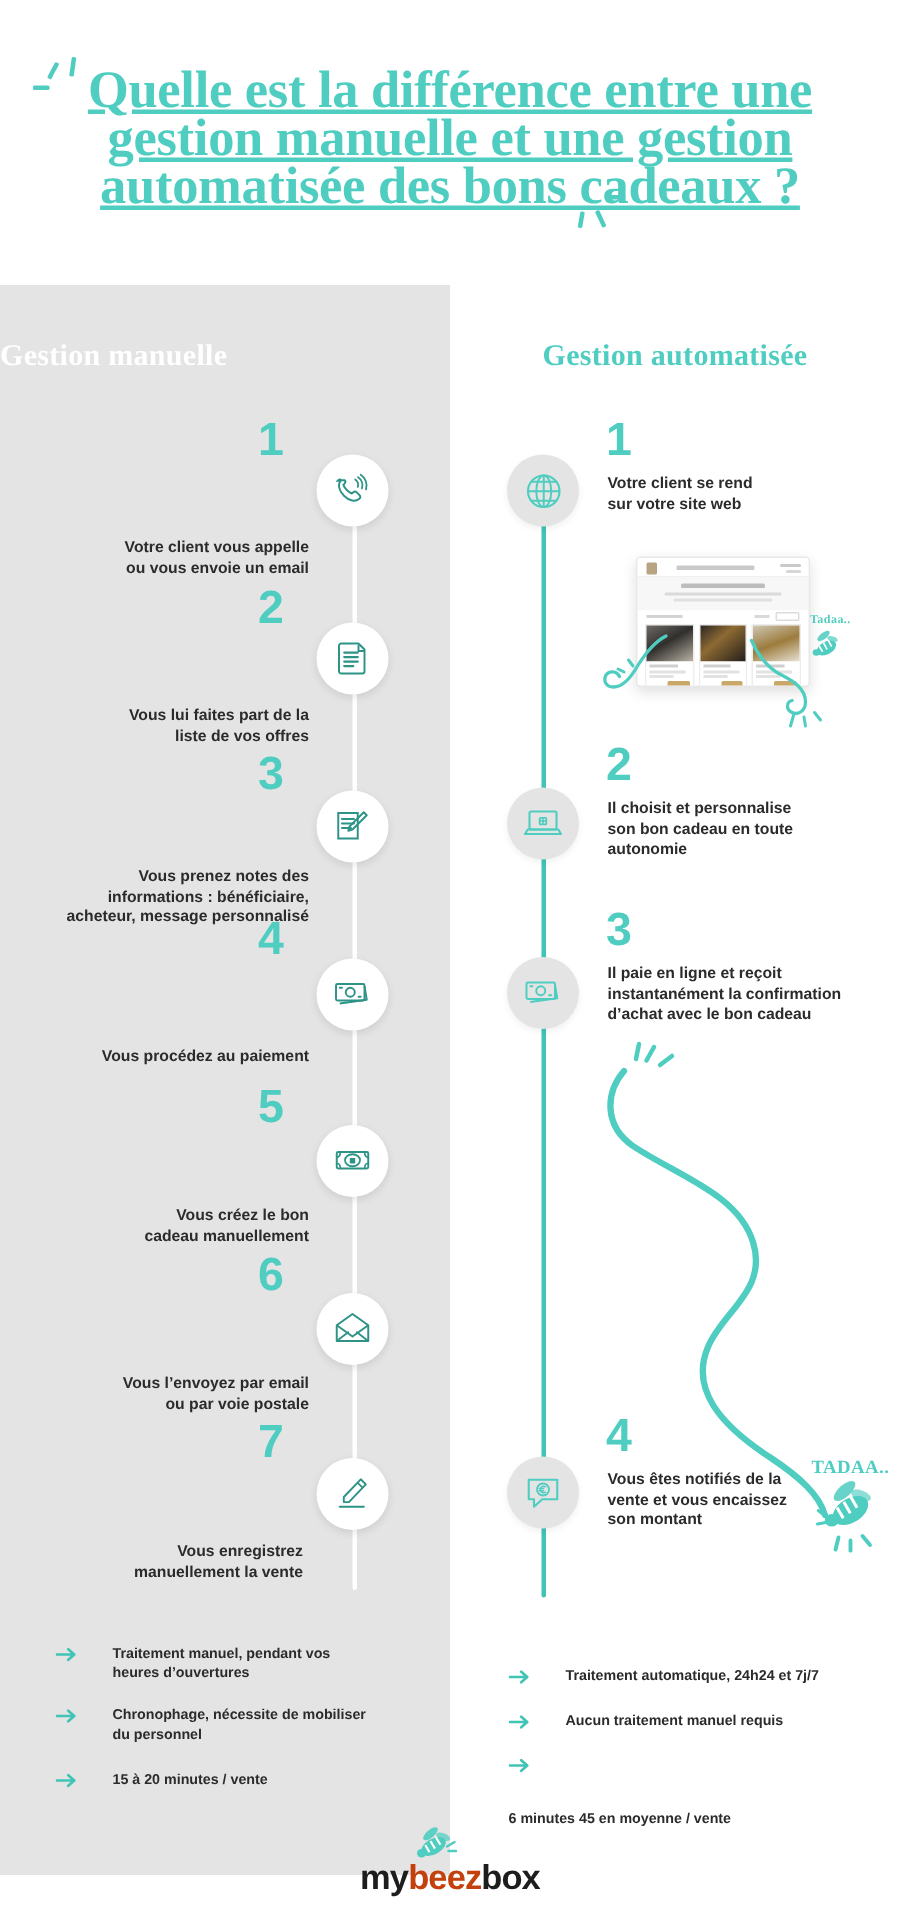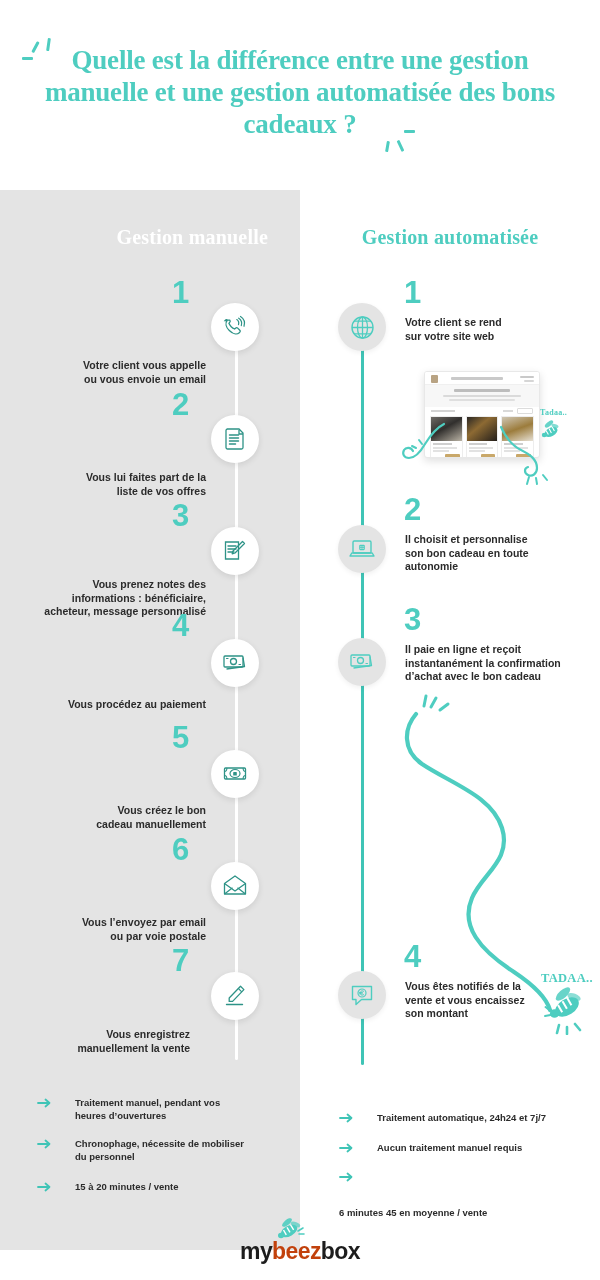--- a/index.html
+++ b/index.html
@@ -9,40 +9,40 @@
     font-family: "Liberation Sans", sans-serif;
     overflow: hidden;
   }
   #page { position: relative; width: 600px; height: 1280px; background:#fff; }
 
   
   .header { position:absolute; top:0; left:0; width:600px; height:190px; background:#fff; }
   .title {
     position:absolute; top:44px; left:20px; width:560px;
     font-family:"Liberation Serif", serif;
-    font-weight:700; font-size:27px; line-height:32px;
-    color:#4ECDC0; text-align:center; letter-spacing:-0.2px;
+    font-weight:700; font-size:35px; line-height:32px;
+    color:#4ECDC0; text-align:center; letter-spacing:-0.2px;text-decoration:underline;
   }
   .tick { position:absolute; background:#4ECDC0; border-radius:1px; }
 
   
   .panel-left {
     position:absolute; top:190px; left:0; width:300px; height:1060px;
     background:#E4E4E4;
   }
   .panel-right {
     position:absolute; top:190px; left:300px; width:300px; height:1060px;
     background:#ffffff;
   }
 
   .col-head {
     position:absolute; top:226px; font-family:"Liberation Serif", serif;
     font-weight:700; font-size:20px; letter-spacing:0.2px;
   }
-  .col-head.left { left:0; width:300px; text-align:right; color:#ffffff; padding-right:32px;}
+  .col-head.left { left:0; width:300px; text-align:left; color:#ffffff; padding-right:32px;}
   .col-head.right { left:300px; width:300px; text-align:center; color:#4ECDC0; }
 
   
   .rail-left {
     position:absolute; left:235px; top:330px; width:3px; height:730px;
     background:#ffffff; border-radius:2px;
   }
   .rail-right {
     position:absolute; left:361px; top:330px; width:2.5px; height:735px;
     background:#3FC4B6; border-radius:2px;
@@ -228,21 +228,21 @@
       <svg width="26" height="22" viewBox="0 0 26 22">
         <path d="M2.5 8.5L13 1l10.5 7.5v10.5h-21z" fill="none" stroke="#2E9387" stroke-width="1.3" stroke-linejoin="round"></path>
         <path d="M2.5 8.5L13 16l10.5-7.5" fill="none" stroke="#2E9387" stroke-width="1.3" stroke-linejoin="round"></path>
         <path d="M2.5 19l8-6.2M23.5 19l-8-6.2" fill="none" stroke="#2E9387" stroke-width="1.2"></path>
       </svg>
     </div>
   </div>
 
   <div class="step">
     <div class="num" style="left:172px;top:945px;">7</div>
-    <div class="stext l" style="left:8px;top:984px;width:182px;white-space:pre-line;text-align:right;">Vous enregistrez
+    <div class="stext l" style="left:20px;top:984px;width:182px;white-space:pre-line;text-align:right;">Vous enregistrez
 manuellement la vente</div>
     <div class="circ l" style="left:211px;top:972px;">
       <svg width="26" height="26" viewBox="0 0 26 26">
         <path d="M18.5 3.2l3.4 3.4L10.6 18.4H7.2v-3.4z" fill="none" stroke="#2E9387" stroke-width="1.3" stroke-linejoin="round"></path>
         <path d="M16.3 5.4l3.4 3.4" stroke="#2E9387" stroke-width="1.2"></path>
         <path d="M4.5 21.5h16" stroke="#2E9387" stroke-width="1.4" stroke-linecap="round"></path>
       </svg>
     </div>
   </div>
 

